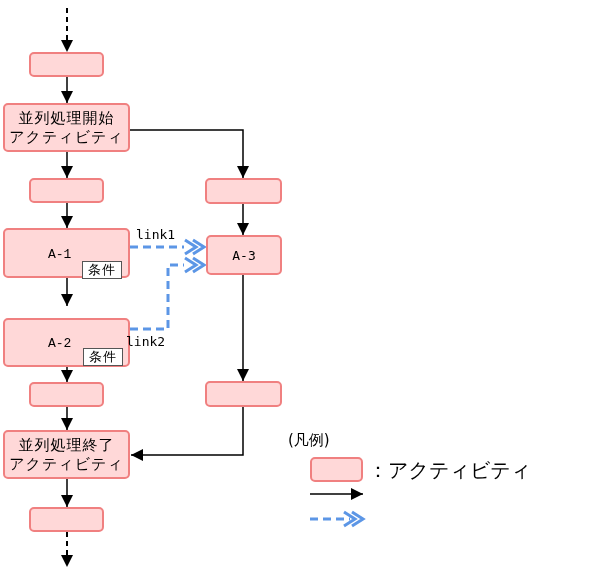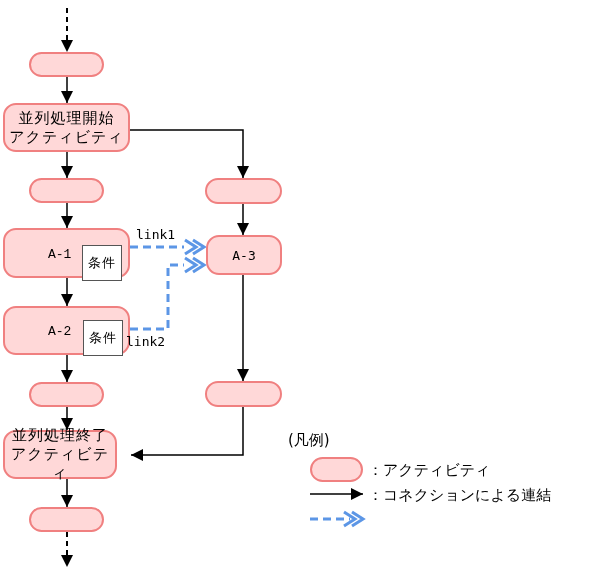--- a/index.html
+++ b/index.html
@@ -5,46 +5,46 @@
   html,body{margin:0;padding:0;background:#fff;}
   .stage{
     position:relative;width:612px;height:585px;background:#fff;overflow:hidden;
     font-family:"DejaVu Sans","Liberation Sans",sans-serif;color:#000;
   }
   .stage svg{position:absolute;left:0;top:0;}
   .node{
     position:absolute;box-sizing:border-box;
     background:var(--node-fill,#FFD8D8);
     border:2px solid var(--node-border,#F08080);
-    border-radius:13px;
+    border-radius:5px;
   }
   .node.box2{
     display:flex;flex-direction:column;align-items:center;justify-content:center;
     font-size:15px;line-height:19px;letter-spacing:1px;text-align:center;
   }
   .node.center{
     display:flex;align-items:center;justify-content:center;
     font-family:"DejaVu Sans Mono","Liberation Mono",monospace;font-size:13px;
   }
   .nlabel{
     position:absolute;font-family:Liberation Mono, monospace;
     font-size:13px;line-height:14px;white-space:nowrap;
   }
   .cond{
-    position:absolute;box-sizing:border-box;width:40px;height:36px;
+    position:absolute;box-sizing:border-box;width:40px;height:18px;
     background:var(--condition-bg,#fff);border:1px solid var(--condition-border,#555);
     display:flex;align-items:center;justify-content:center;
-    font-size:13px;line-height:16px;letter-spacing:1px;
+    font-size:13px;line-height:16px;letter-spacing:1px;margin-top:16px;
   }
   .linklabel{
     position:absolute;font-family:"DejaVu Sans Mono","Liberation Mono",monospace;
     font-size:13px;line-height:13px;white-space:nowrap;
   }
   .legend-title{position:absolute;left:270px;top:431px;font-size:15px;margin-left:18px;}
-  .legend-text{position:absolute;left:368px;font-size:15px;line-height:18px;white-space:nowrap;}
+  .legend-text{position:absolute;left:368px;font-size:20px;line-height:18px;white-space:nowrap;}
   .conn{stroke:var(--connector-black,#000);stroke-width:1.5;fill:none;}
   .conn.dashed{stroke-width:2;stroke-dasharray:5 4;}
   .bluelink{stroke:var(--link-blue,#5C96E6);stroke-width:3;fill:none;stroke-dasharray:8 5;}
   .chev{stroke:var(--link-blue,#5C96E6);stroke-width:3;fill:none;}
   #arrm path{fill:var(--connector-black,#000);}
 </style>
 </head>
 <body>
 
 <div class="stage">
@@ -93,43 +93,42 @@
     <span>アクティビティ</span>
   </div>
 
   <div class="node" style="left:29px;top:178px;width:75px;height:25px"></div>
 
   <div class="node" style="left:3px;top:228px;width:127px;height:50px">
     <span class="nlabel" style="left:43px;top:18px">A-1</span>
     <div class="cond" style="left:77px;top:15px">条件</div>
   </div>
 
-  <div class="node" style="left:3px;top:306px;width:127px;height:49px">
+  <div class="node" style="left:3px;top:318px;width:127px;height:49px">
     <span class="nlabel" style="left:43px;top:17px">A-2</span>
     <div class="cond" style="left:78px;top:12px">条件</div>
   </div>
 
   <div class="node" style="left:29px;top:382px;width:75px;height:25px"></div>
 
-  <div class="node box2" style="left:3px;top:430px;width:114px;height:49px">
+  <div class="node box2" style="left:3px;top:430px;width:127px;height:49px">
     <span>並列処理終了</span>
     <span>アクティビティ</span>
   </div>
 
   <div class="node" style="left:29px;top:507px;width:75px;height:25px"></div>
 
   <div class="node" style="left:205px;top:178px;width:77px;height:26px"></div>
 
   <div class="node center" style="left:206px;top:235px;width:76px;height:40px">
     <span>A-3</span>
   </div>
 
   <div class="node" style="left:205px;top:381px;width:77px;height:26px"></div>
 
   <span class="linklabel" style="left:136px;top:228px">link1</span>
   <span class="linklabel" style="left:126px;top:335px">link2</span>
 
   <div class="legend-title">(凡例)</div>
   <div class="node" style="left:310px;top:457px;width:53px;height:25px"></div>
   <div class="legend-text" style="top:461px">：アクティビティ</div>
-  <div class="legend-text" style="top:486px">：コネクションによる連結</div>
 
 </div>
 
 </body></html>

